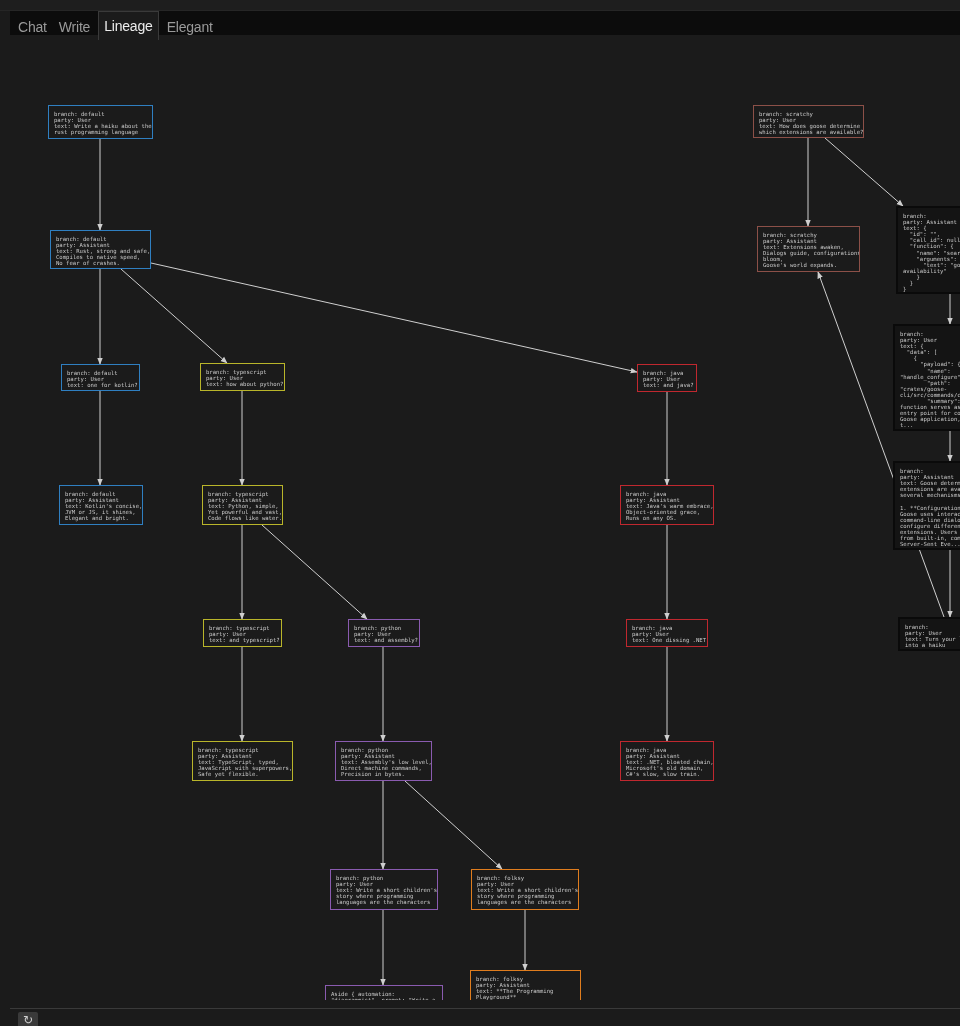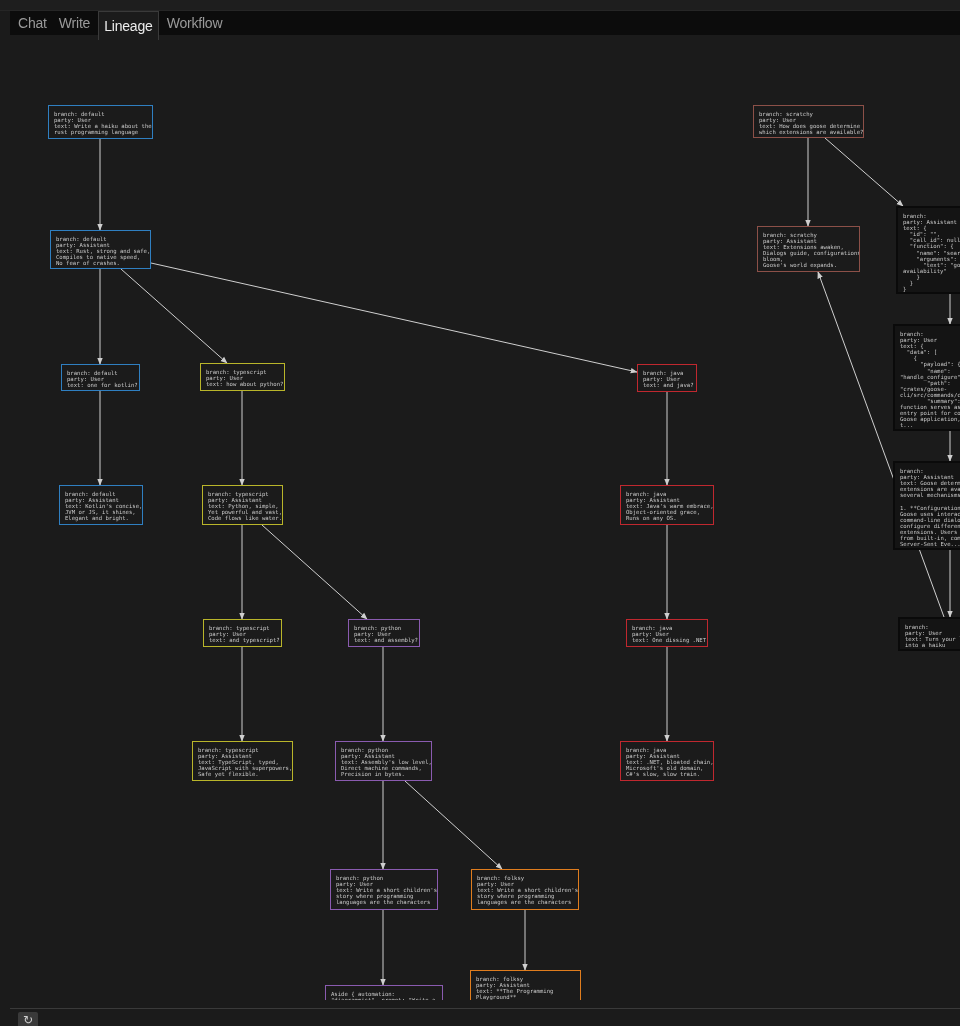--- a/index.html
+++ b/index.html
@@ -8,21 +8,21 @@
       background: #1b1b1b;
       font-family: "DejaVu Sans", sans-serif;
       position: relative;
     }
     .topstrip { position: absolute; left: 0; top: 0; width: 960px; height: 10px; background: #1e1e1e; border-bottom: 1px solid #262626; }
     .tabbar {
       position: absolute; left: 10px; top: 11px; width: 950px; height: 24px;
       background: #0c0c0c; display: flex; align-items: stretch;
     }
     .tab {
-      color: #9a9a9a; font-size: 14px; padding: 8px 4px; margin: 0 2px;
+      color: #9a9a9a; font-size: 14px; padding: 16px 4px; margin: 0 2px;
       display: flex; align-items: center; cursor: pointer;
       font-family: "Liberation Sans", sans-serif;
       letter-spacing: -0.2px;
     }
     .tab:first-child { margin-left: 4px; }
     .tab.active {
       color: #ececec; background: #1b1b1b;
       border: 1px solid #3a3a3a; border-bottom: none; padding: 14px 5px; text-align: center;
     }
     .canvas { position: absolute; left: 10px; top: 36px; width: 950px; height: 964px; overflow: hidden; }
@@ -48,21 +48,21 @@
   </style>
 </head>
 <body>
 
 <div class="topstrip"></div>
 
 <div class="tabbar">
   <div class="tab">Chat</div>
   <div class="tab">Write</div>
   <div class="tab active">Lineage</div>
-  <div class="tab">Workflow</div>
+  <div class="tab">Elegant</div>
 </div>
 
 <div class="canvas" id="canvas">
   <svg class="edges" id="edges" width="950" height="964">
     <defs>
       <marker id="arrow" viewBox="0 0 10 10" refX="9" refY="5" markerWidth="7" markerHeight="7" orient="auto-start-reverse">
         <path d="M0,1 L10,5 L0,9 z" fill="#cfcfcf"></path>
       </marker>
     </defs>
   <line x1="90" y1="103" x2="90" y2="194" stroke="#cfcfcf" stroke-width="1" marker-end="url(#arrow)"></line>

